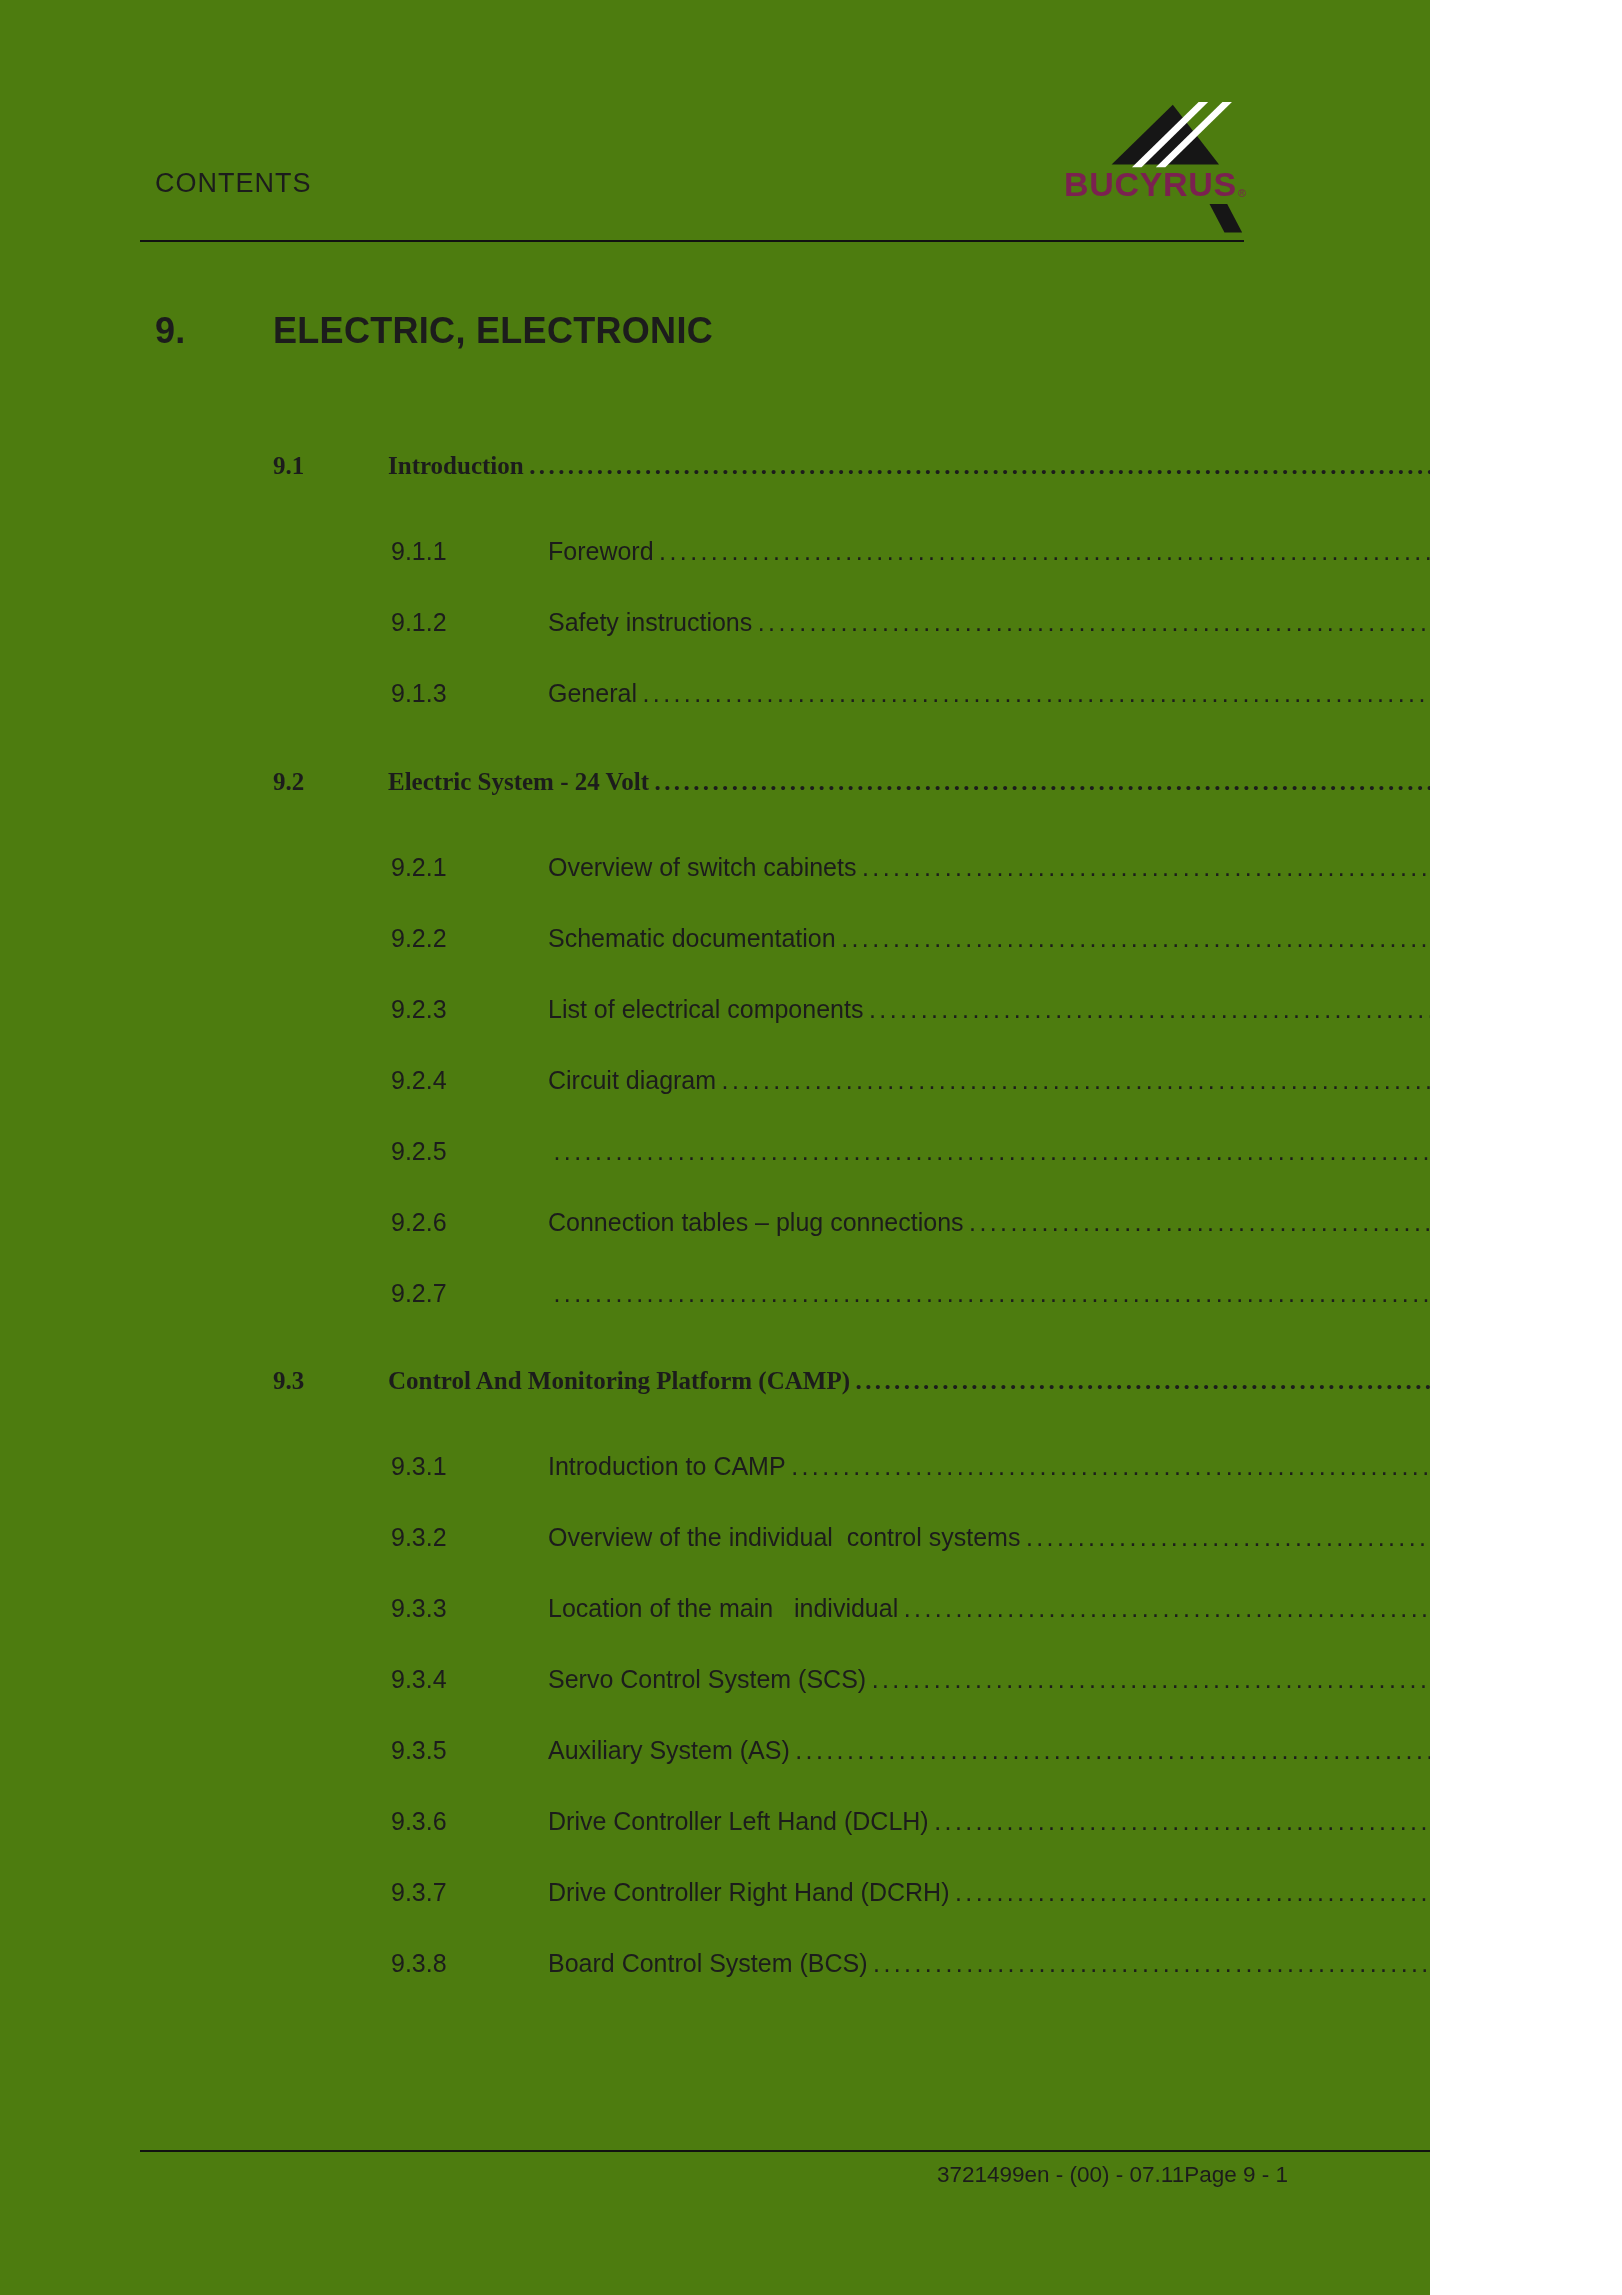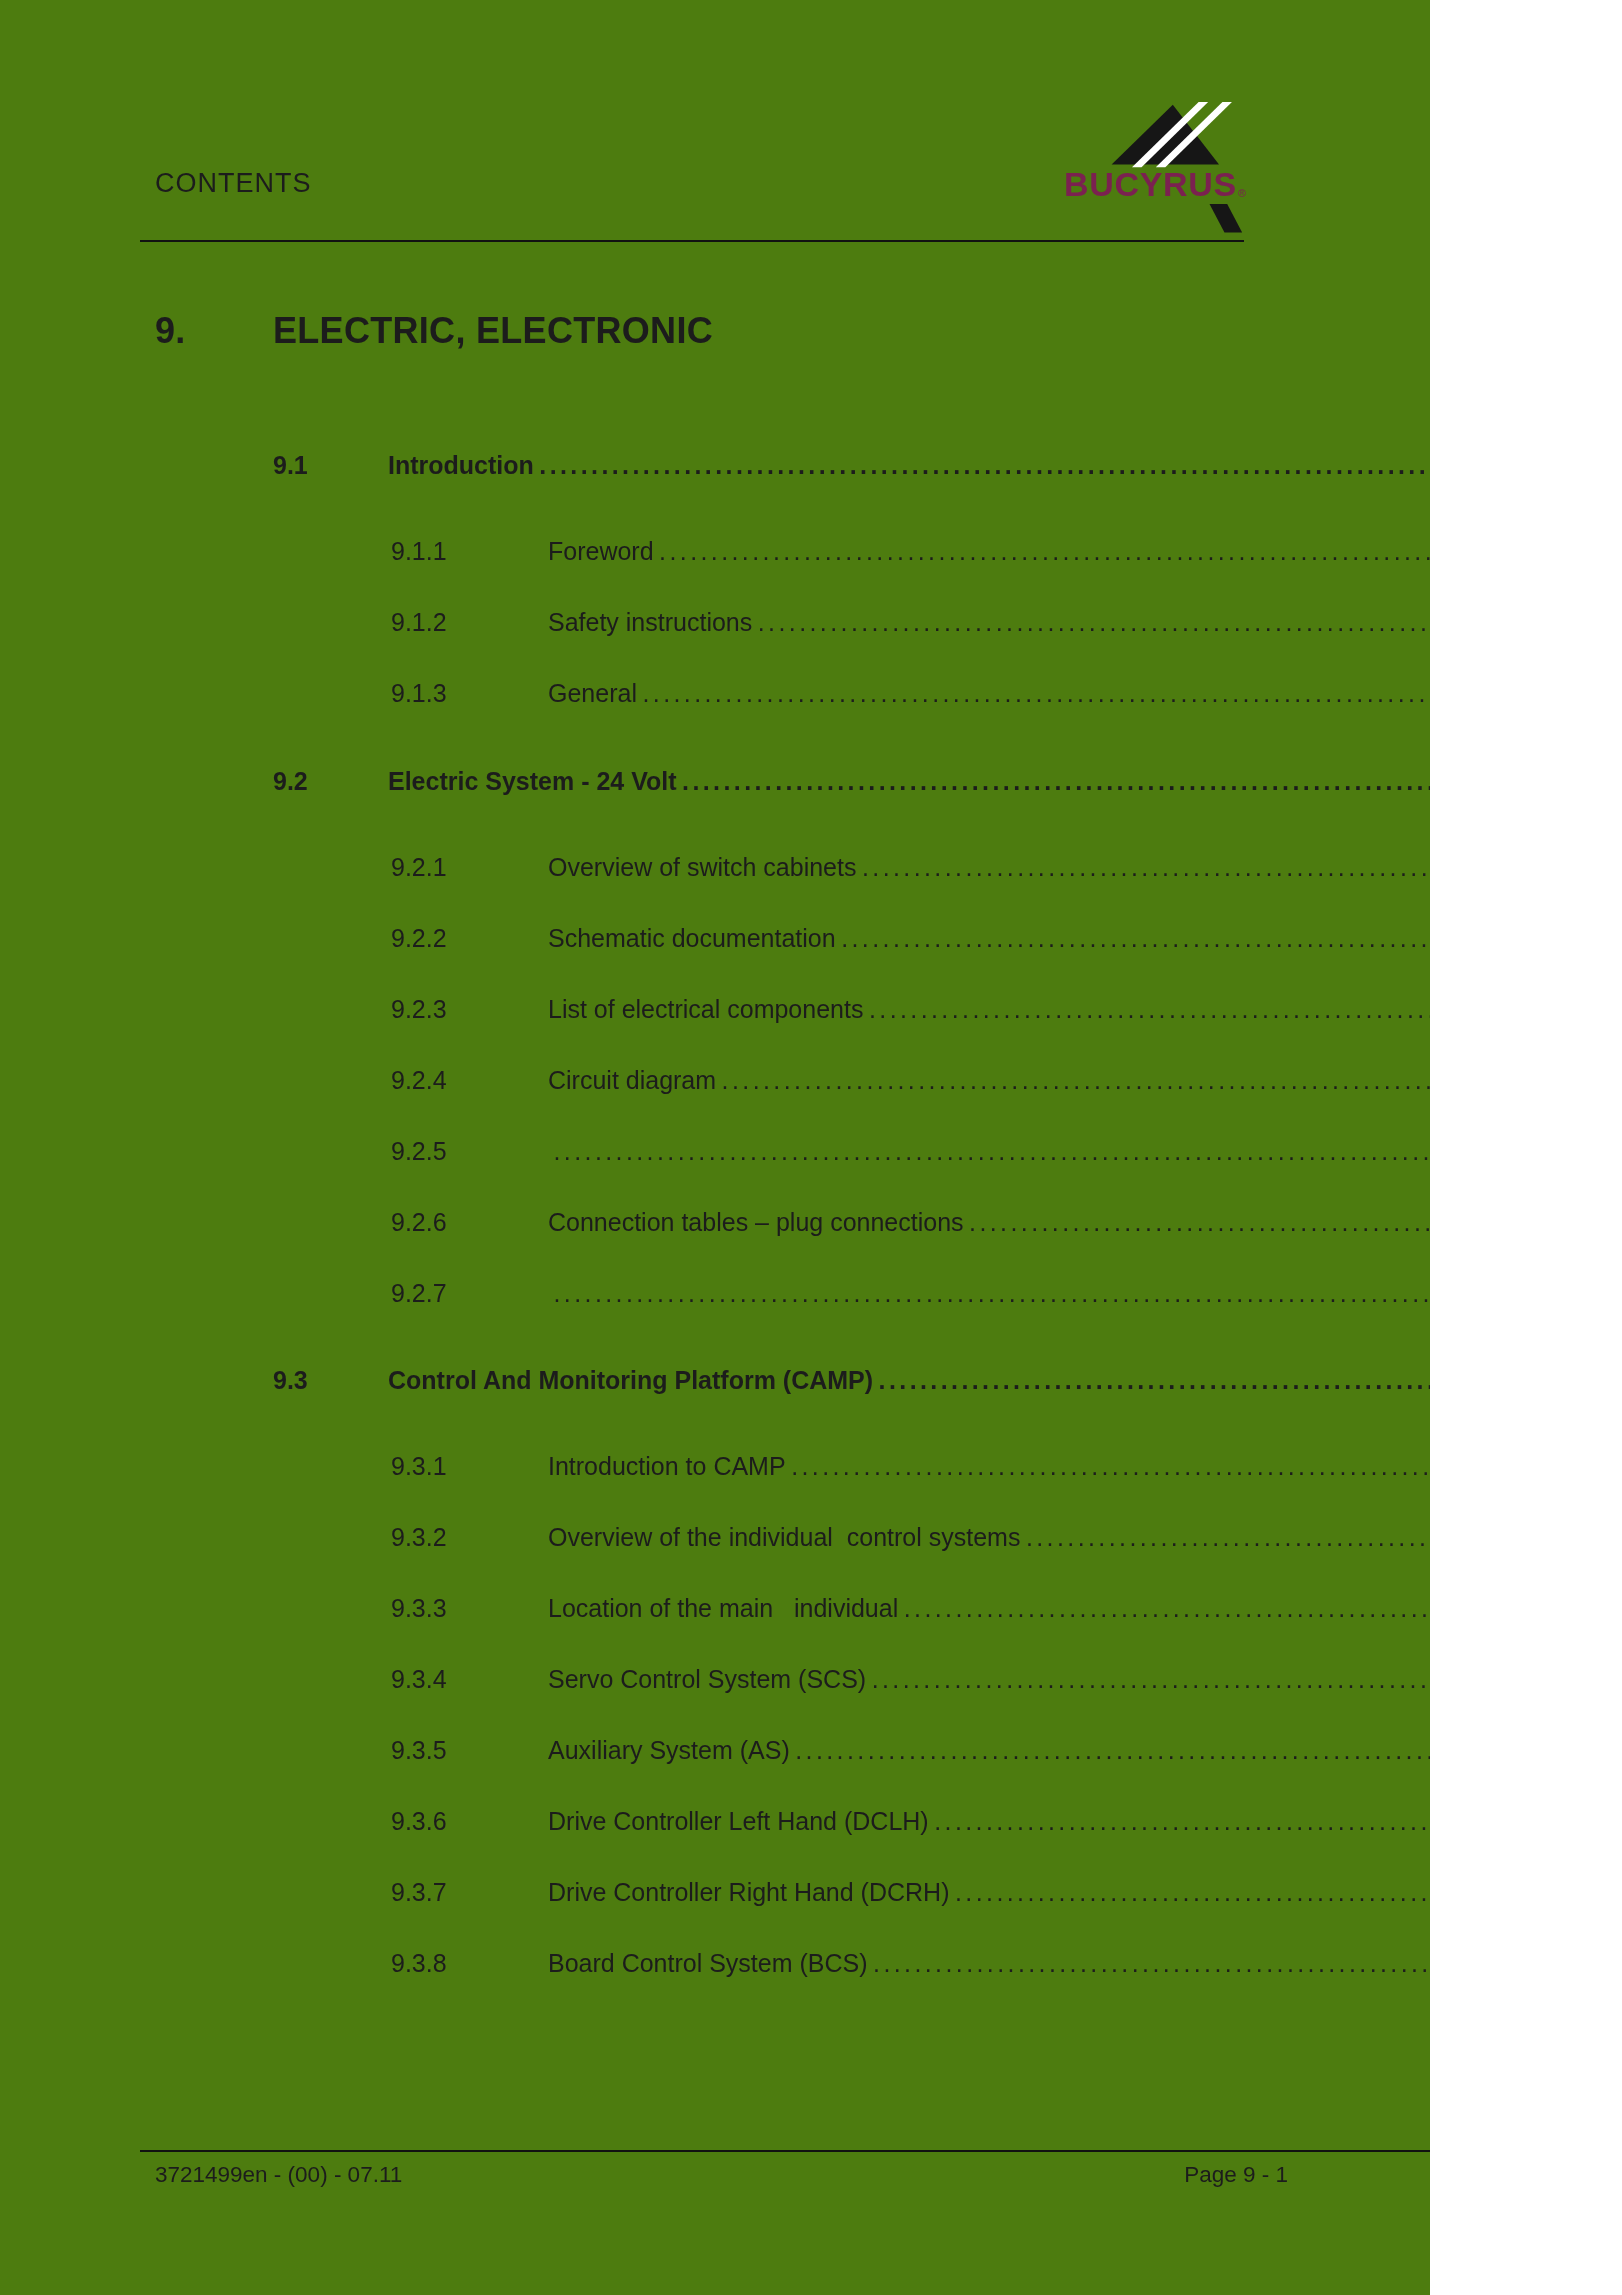--- a/index.html
+++ b/index.html
@@ -62,20 +62,21 @@
     display: flex;
     align-items: baseline;
     height: 71px;
     line-height: 71px;
     white-space: nowrap;
   }
   .toc-row.level1 {
     font-weight: bold;
     margin-top: 16.4px;
     margin-bottom: 15px;
+    font-family: Liberation Serif, serif;
   }
   .toc-row.level1 .num { width: 115px; flex: none; }
   .toc-row.level2 { padding-left: 118px; }
   .toc-row.level2 .num { width: 157px; flex: none; }
   .toc-row .title { flex: none; white-space: pre; }
   .toc-row .leader {
     flex: 1 1 auto;
     min-width: 0;
     overflow: hidden;
     margin: 0 4.1px 0 5.5px;
@@ -94,21 +95,21 @@
     width: 1343px;
     height: 2px;
     background: #111;
   }
   .footer {
     position: absolute;
     left: 155px;
     right: 142px;
     top: 2162px;
     display: flex;
-    justify-content: space-between;
+    justify-content: flex-end;
     font-size: 22.5px;
   }
 </style>
 </head>
 <body>
 
 <div class="page">
 
   <div class="contents-label">CONTENTS</div>
 

